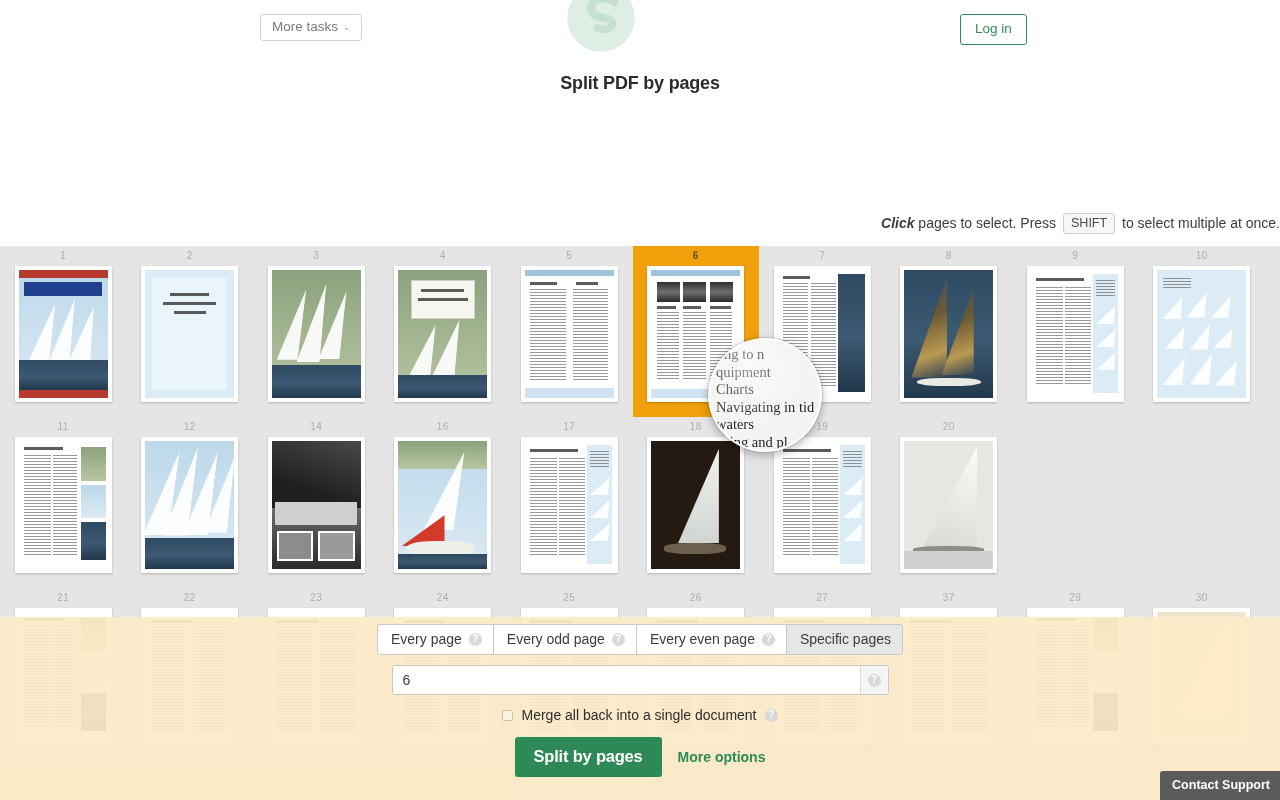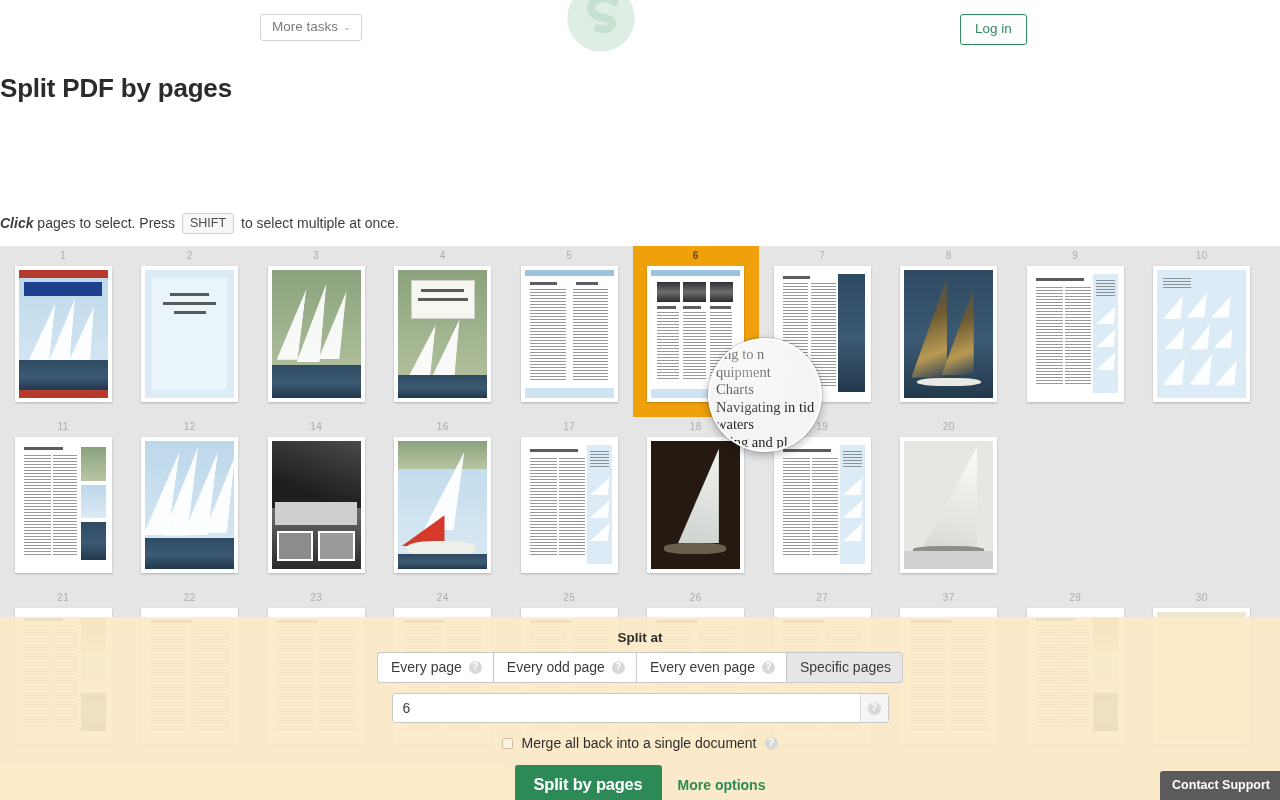--- a/index.html
+++ b/index.html
@@ -32,33 +32,33 @@
   .btn-more-tasks .caret { font-size: 9px; color:#9a9a9a; position:relative; top:1px;}
   .btn-login {
     position: absolute; left: 960px; top: 14px;
     padding: 5px 14px 6px;
     border: 1px solid #2f8c5a; background: #fff; border-radius: 3px;
     font-size: 13.5px; color: #2f8c5a; cursor: pointer; line-height: 1.35;
   }
 
   .page-title {
     position: absolute; top: 73px; left: 0; width: 100%;
-    text-align: left;
-    font-size: 26px; font-weight: bold; color: #2b2b2b;
+    text-align: center;
+    font-size: 18px; font-weight: bold; color: #2b2b2b;
     letter-spacing: -0.2px;
   }
   .page-subtitle {
     position: absolute; top: 105px; left: 0; width: 100%;
     text-align: center;
     font-size: 16.5px; color: #a9a9a9; font-weight: 500;
   }
 
   .hint-bar {
     position: absolute; top: 213px; left: 0; width: 100%;
-    text-align: left; font-size: 14px; color: #3d3d3d;
+    text-align: right; font-size: 14px; color: #3d3d3d;
   }
   .hint-bar .click-word { font-style: italic; font-weight: bold; }
   .kbd {
     display: inline-block;
     border: 1px solid #cfcfcf; background: #f7f7f7; border-radius: 3px;
     padding: 2px 7px 3px; font-size: 12.5px; color: #4a4a4a;
     margin: 0 3px; vertical-align: 1px;
   }
 
   
@@ -619,21 +619,20 @@
         <span class="mag-line">Charts</span>
         <span class="mag-line">Navigating in tid</span>
         <span class="mag-line">waters</span>
         <span class="mag-line">aping and pl</span>
       </div>
     <div class="mag-gloss"></div>
   </div>
 
   <div class="bottom-panel">
 
-    <div class="split-at-label">Split at</div>
 
     <div class="tabs" id="tabs-host">
         <div class="tab">
           <span>Every page</span>
           <span class="help-dot">?</span>
         </div>
         <div class="tab">
           <span>Every odd page</span>
           <span class="help-dot">?</span>
         </div>

